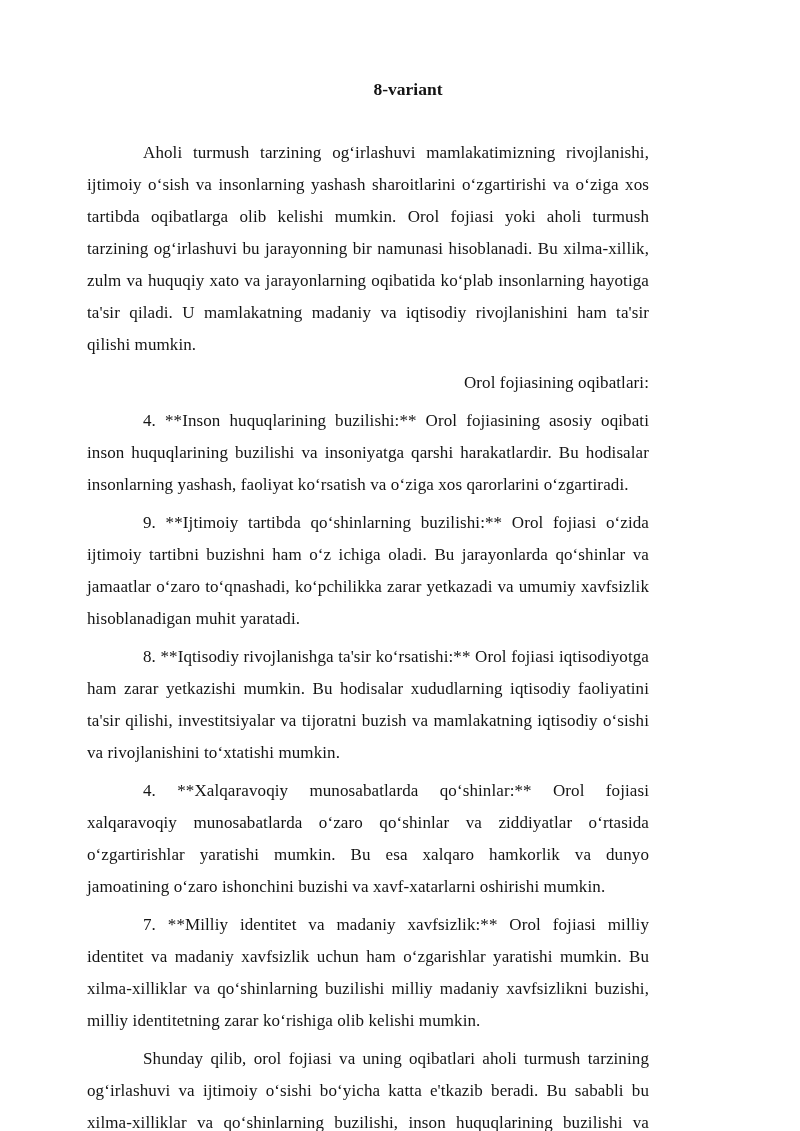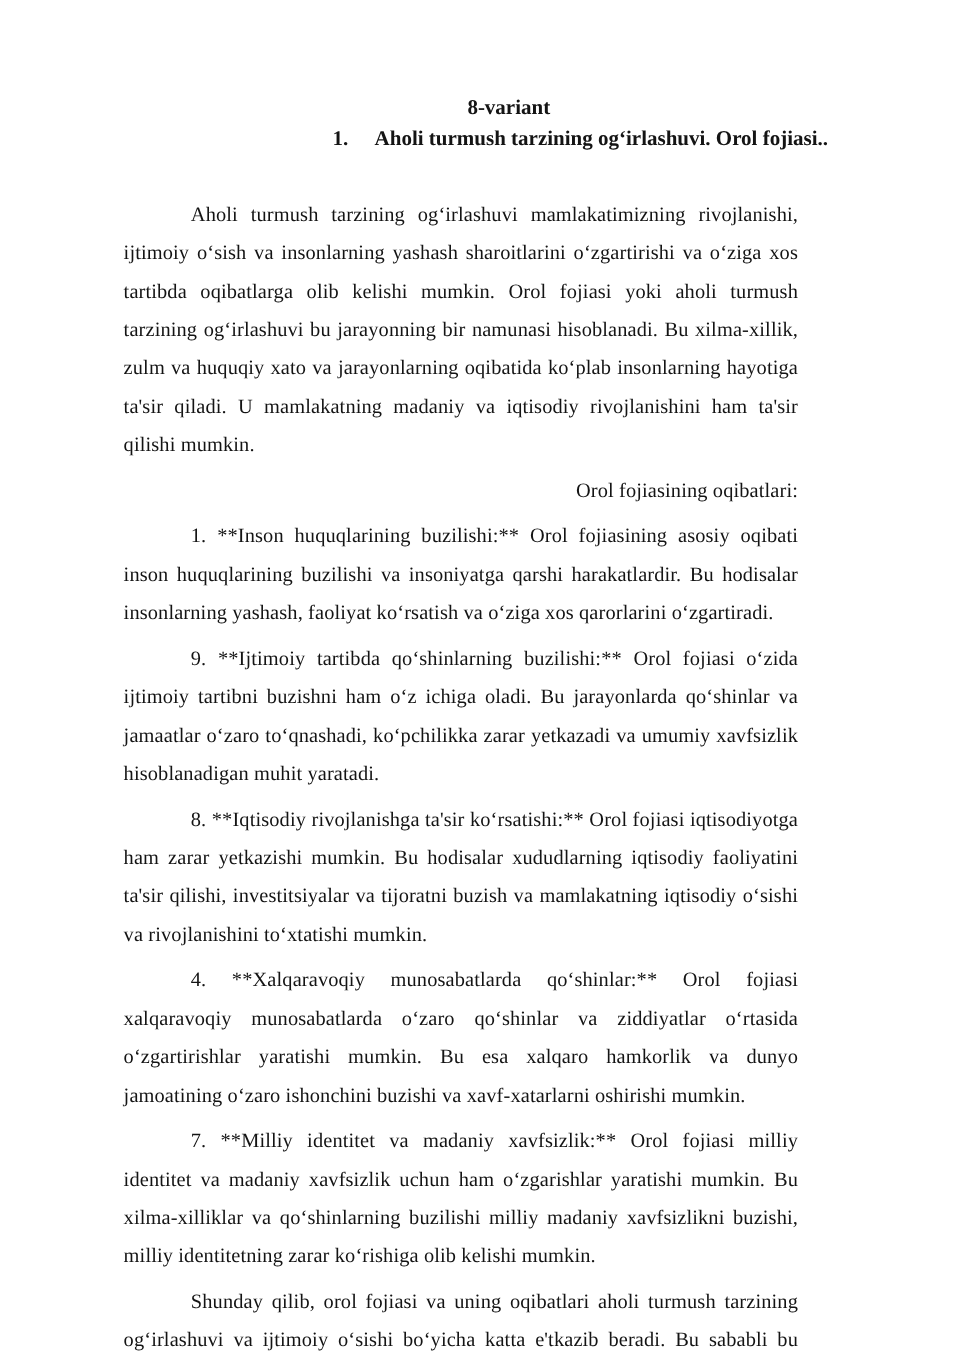--- a/index.html
+++ b/index.html
@@ -14,21 +14,20 @@
     overflow: hidden;
     font-family: "Liberation Serif", "DejaVu Serif", serif;
     color: #141414;
   }
   .page {
     box-sizing: border-box;
     width: 704px;
     height: 1131px;
     padding: 76px 55px 0 87px;
     background: #ffffff;
-    margin-left: 16px;
   }
   .doc-title {
     text-align: center;
     padding-left: 80px;           
     font-weight: bold;
     font-size: 17.5px;
     line-height: 26px;
     white-space: nowrap;
   }
   .doc-subtitle {
@@ -57,31 +56,28 @@
     text-align: right;
   }
 </style>
 </head>
 <body>
 
 <div class="page">
 
   <div class="doc-title">8-variant</div>
 
-  <div class="doc-subtitle">
-    <span class="num">1.</span><span>Aholi turmush tarzining ogʻirlashuvi. Orol fojiasi..</span>
-  </div>
 
   <div class="body-text">
 
     <p class="para">Aholi turmush tarzining ogʻirlashuvi mamlakatimizning rivojlanishi, ijtimoiy oʻsish va insonlarning yashash sharoitlarini oʻzgartirishi va oʻziga xos tartibda oqibatlarga olib kelishi mumkin. Orol fojiasi yoki aholi turmush tarzining ogʻirlashuvi bu jarayonning bir namunasi hisoblanadi. Bu xilma-xillik, zulm va huquqiy xato va jarayonlarning oqibatida koʻplab insonlarning hayotiga ta'sir qiladi. U mamlakatning madaniy va iqtisodiy rivojlanishini ham ta'sir qilishi mumkin.</p>
 
     <p class="para no-justify">Orol fojiasining oqibatlari:</p>
 
-    <p class="para">1. **Inson huquqlarining buzilishi:** Orol fojiasining asosiy oqibati inson huquqlarining buzilishi va insoniyatga qarshi harakatlardir. Bu hodisalar insonlarning yashash, faoliyat koʻrsatish va oʻziga xos qarorlarini oʻzgartiradi.</p>
+    <p class="para">4. **Inson huquqlarining buzilishi:** Orol fojiasining asosiy oqibati inson huquqlarining buzilishi va insoniyatga qarshi harakatlardir. Bu hodisalar insonlarning yashash, faoliyat koʻrsatish va oʻziga xos qarorlarini oʻzgartiradi.</p>
 
     <p class="para">9. **Ijtimoiy tartibda qoʻshinlarning buzilishi:** Orol fojiasi oʻzida ijtimoiy tartibni buzishni ham oʻz ichiga oladi. Bu jarayonlarda qoʻshinlar va jamaatlar oʻzaro toʻqnashadi, koʻpchilikka zarar yetkazadi va umumiy xavfsizlik hisoblanadigan muhit yaratadi.</p>
 
     <p class="para">8. **Iqtisodiy rivojlanishga ta'sir koʻrsatishi:** Orol fojiasi iqtisodiyotga ham zarar yetkazishi mumkin. Bu hodisalar xududlarning iqtisodiy faoliyatini ta'sir qilishi, investitsiyalar va tijoratni buzish va mamlakatning iqtisodiy oʻsishi va rivojlanishini toʻxtatishi mumkin.</p>
 
     <p class="para">4. **Xalqaravoqiy munosabatlarda qoʻshinlar:** Orol fojiasi xalqaravoqiy munosabatlarda oʻzaro qoʻshinlar va ziddiyatlar oʻrtasida oʻzgartirishlar yaratishi mumkin. Bu esa xalqaro hamkorlik va dunyo jamoatining oʻzaro ishonchini buzishi va xavf-xatarlarni oshirishi mumkin.</p>
 
     <p class="para">7. **Milliy identitet va madaniy xavfsizlik:** Orol fojiasi milliy identitet va madaniy xavfsizlik uchun ham oʻzgarishlar yaratishi mumkin. Bu xilma-xilliklar va qoʻshinlarning buzilishi milliy madaniy xavfsizlikni buzishi, milliy identitetning zarar koʻrishiga olib kelishi mumkin.</p>
 
     <p class="para">Shunday qilib, orol fojiasi va uning oqibatlari aholi turmush tarzining ogʻirlashuvi va ijtimoiy oʻsishi boʻyicha katta e'tkazib beradi. Bu sababli bu xilma-xilliklar va qoʻshinlarning buzilishi, inson huquqlarining buzilishi va ijtimoiy tartibni buzish kabi jarayonlarning oldini olish uchun tartib va huquqiy muhofazani ta'minlash juda muhimdir.</p>

